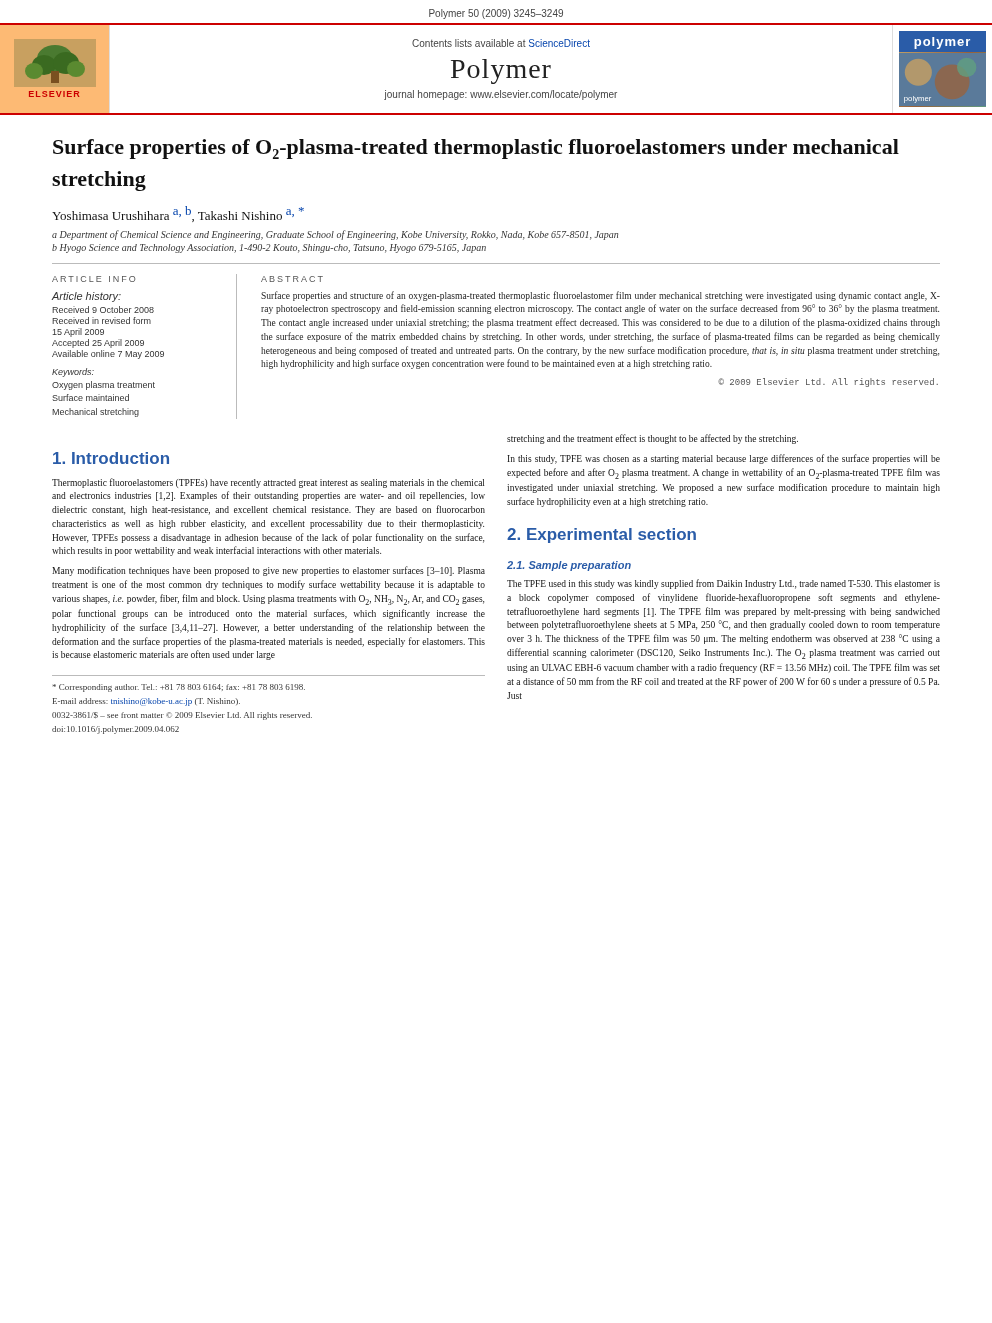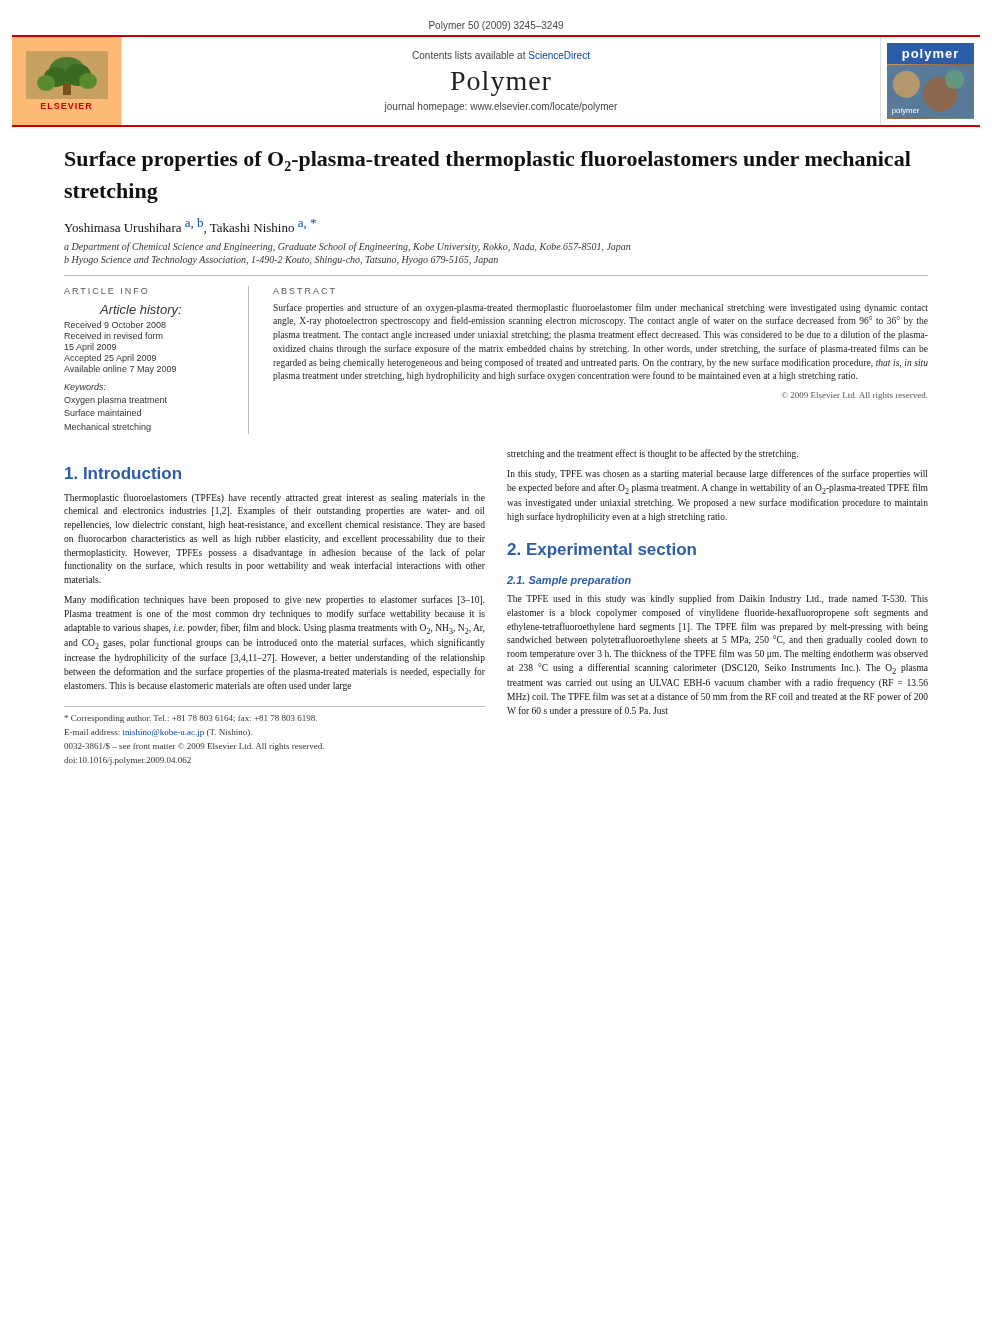--- a/index.html
+++ b/index.html
@@ -6,21 +6,21 @@
     body {
       background: #f0f0f0;
       font-family: 'Times New Roman', Times, serif;
       width: 992px;
       min-height: 1323px;
     }
     .page {
       background: #fff;
       width: 992px;
       min-height: 1323px;
-      padding: 12px;
+      padding: 0;
     }
     
     .page-header {
       text-align: center;
       padding: 8px 0 4px 0;
       font-size: 10px;
       color: #444;
       font-family: Arial, sans-serif;
     }
     .journal-banner {
@@ -166,26 +166,25 @@
       text-transform: uppercase;
       margin-bottom: 6px;
     }
     .info-field {
       font-size: 9px;
       color: #333;
       margin-bottom: 1px;
       font-family: Arial, sans-serif;
     }
     .info-field-title {
-      font-size: 13px;
+      font-size: 11px;
       font-style: italic;
       color: #333;
       margin-bottom: 3px;
       font-family: Arial, sans-serif;
-      margin-left: 36px;
     }
     .keywords-label {
       font-size: 9px;
       font-family: Arial, sans-serif;
       color: #333;
       margin-top: 8px;
       margin-bottom: 2px;
     }
     .keywords-list {
       font-size: 9px;
@@ -200,20 +199,21 @@
       text-align: justify;
     }
     .abstract-text em {
       font-style: italic;
     }
     .copyright-line {
       font-size: 9px;
       color: #555;
       text-align: right;
       margin-top: 6px;
+      font-family: Liberation Mono, monospace;
     }
     
     .main-content {
       padding: 0 52px;
     }
     .section-heading {
       font-size: 17px;
       font-weight: bold;
       color: #000;
       margin: 14px 0 5px 0;

